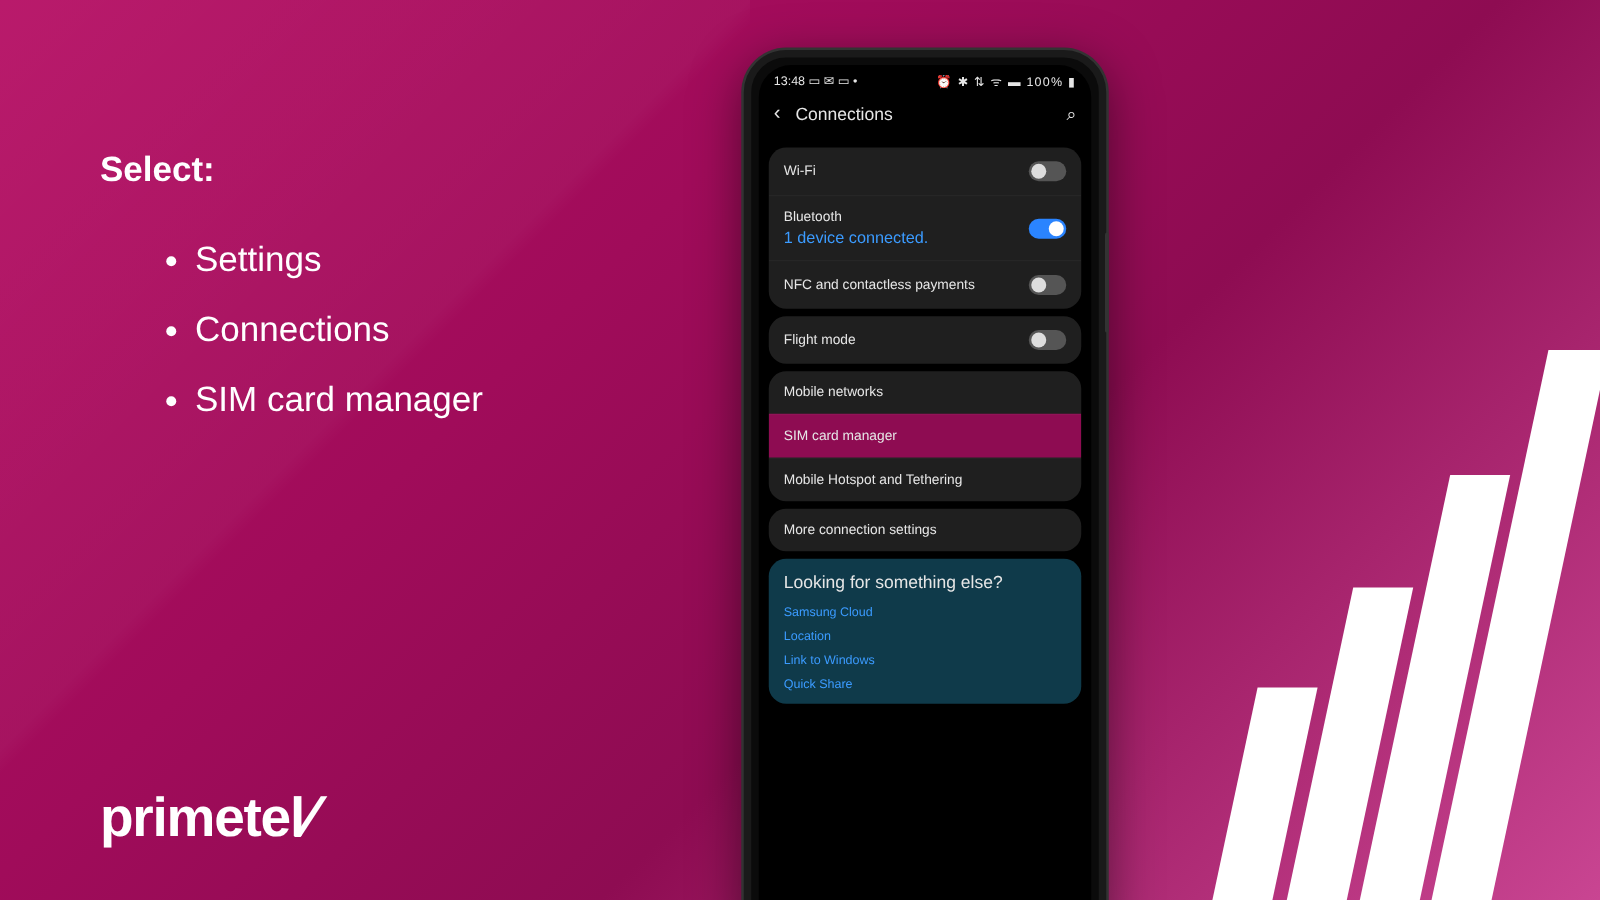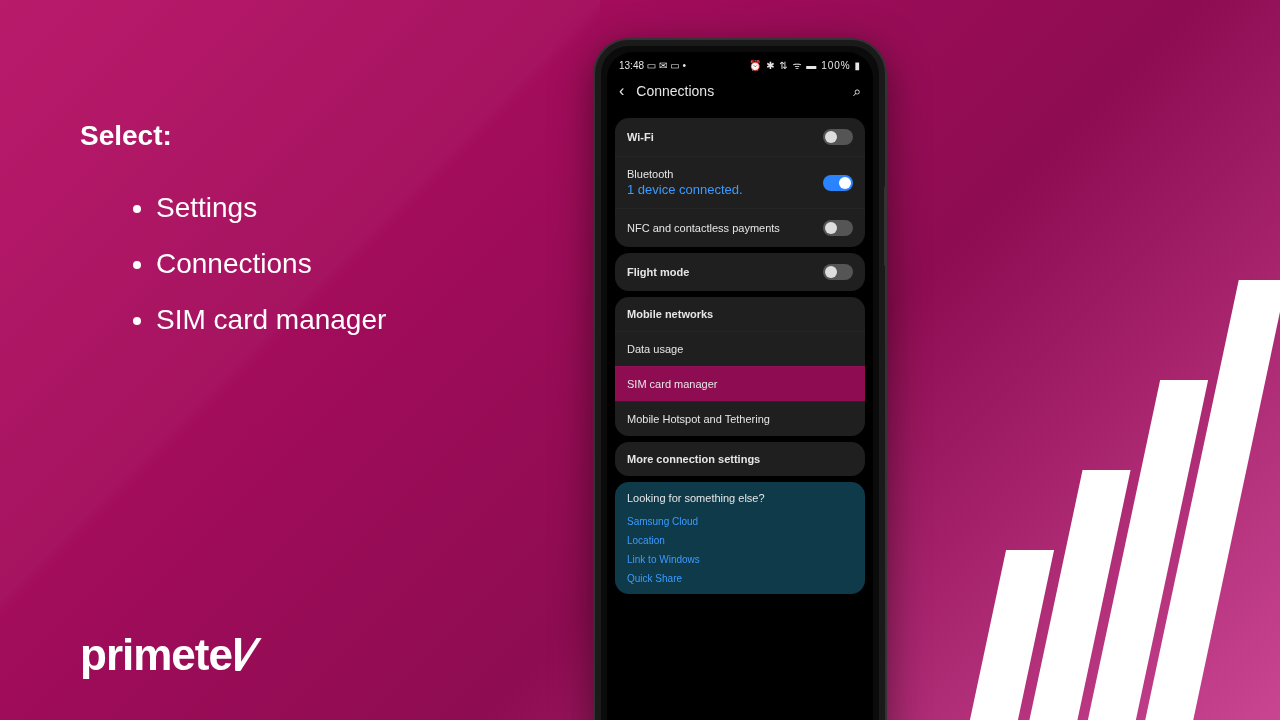--- a/index.html
+++ b/index.html
@@ -45,31 +45,31 @@
 .status { display: flex; justify-content: space-between; align-items: center; padding: 6px 12px 2px; font-size: 10px; }
 .status .sicons { letter-spacing: 1px; }
 
 .hdr { display: flex; align-items: center; padding: 8px 12px 12px; gap: 12px; }
 .hdr .back { font-size: 16px; }
 .hdr .title { font-size: 14px; flex: 1; }
 .hdr .search { font-size: 14px; }
 
 .group { background: #1f1f1f; margin: 6px 8px; border-radius: 14px; overflow: hidden; }
 .row { display: flex; align-items: center; padding: 11px 12px; border-top: 1px solid rgba(255,255,255,0.03); }
-.row:first-child { border-top: none; font-weight: bold; }
+.row:first-child { border-top: none; }
 .row.hl { background: #8e0c52; }
 .row .lbl { flex: 1; font-size: 11px; }
 .row .sub { font-size: 13px; color: #3b9bff; margin-top: 2px; }
 .toggle { width: 30px; height: 16px; border-radius: 10px; position: relative; }
 .toggle.off { background: #555; }
 .toggle.off::after { content: ""; position: absolute; left: 2px; top: 2px; width: 12px; height: 12px; background: #ddd; border-radius: 50%; }
 .toggle.on { background: #2a84ff; }
 .toggle.on::after { content: ""; position: absolute; right: 2px; top: 2px; width: 12px; height: 12px; background: #fff; border-radius: 50%; }
 .suggest { background: #0f3a4a; margin: 6px 8px; border-radius: 14px; padding: 10px 12px 6px; }
-.suggest .head { font-size: 11px; color: #e6e6e6; margin-bottom: 8px; }
+.suggest .head { font-size: 14px; color: #e6e6e6; margin-bottom: 8px; }
 .suggest .link { font-size: 10px; color: #3b9bff; padding: 4px 0; }
 .nav { position: absolute; bottom: 4px; left: 0; right: 0; display: flex; justify-content: space-around; align-items: center; height: 26px; color: #ccc; font-size: 14px; }
 .nav .sq { width: 11px; height: 11px; border: 1.5px solid #ccc; border-radius: 3px; }
 </style>
 </head>
 <body>
 
 <div class="diag"></div>
 
 <div class="bars">
@@ -129,23 +129,20 @@
       <div class="row">
         <div class="lbl">Flight mode</div>
         <div class="toggle off"></div>
       </div>
     </div>
 
     <div class="group">
       <div class="row">
         <div class="lbl">Mobile networks</div>
       </div>
-      <div class="row">
-        <div class="lbl">Data usage</div>
-      </div>
       <div class="row hl">
         <div class="lbl">SIM card manager</div>
       </div>
       <div class="row">
         <div class="lbl">Mobile Hotspot and Tethering</div>
       </div>
     </div>
 
     <div class="group">
       <div class="row">

